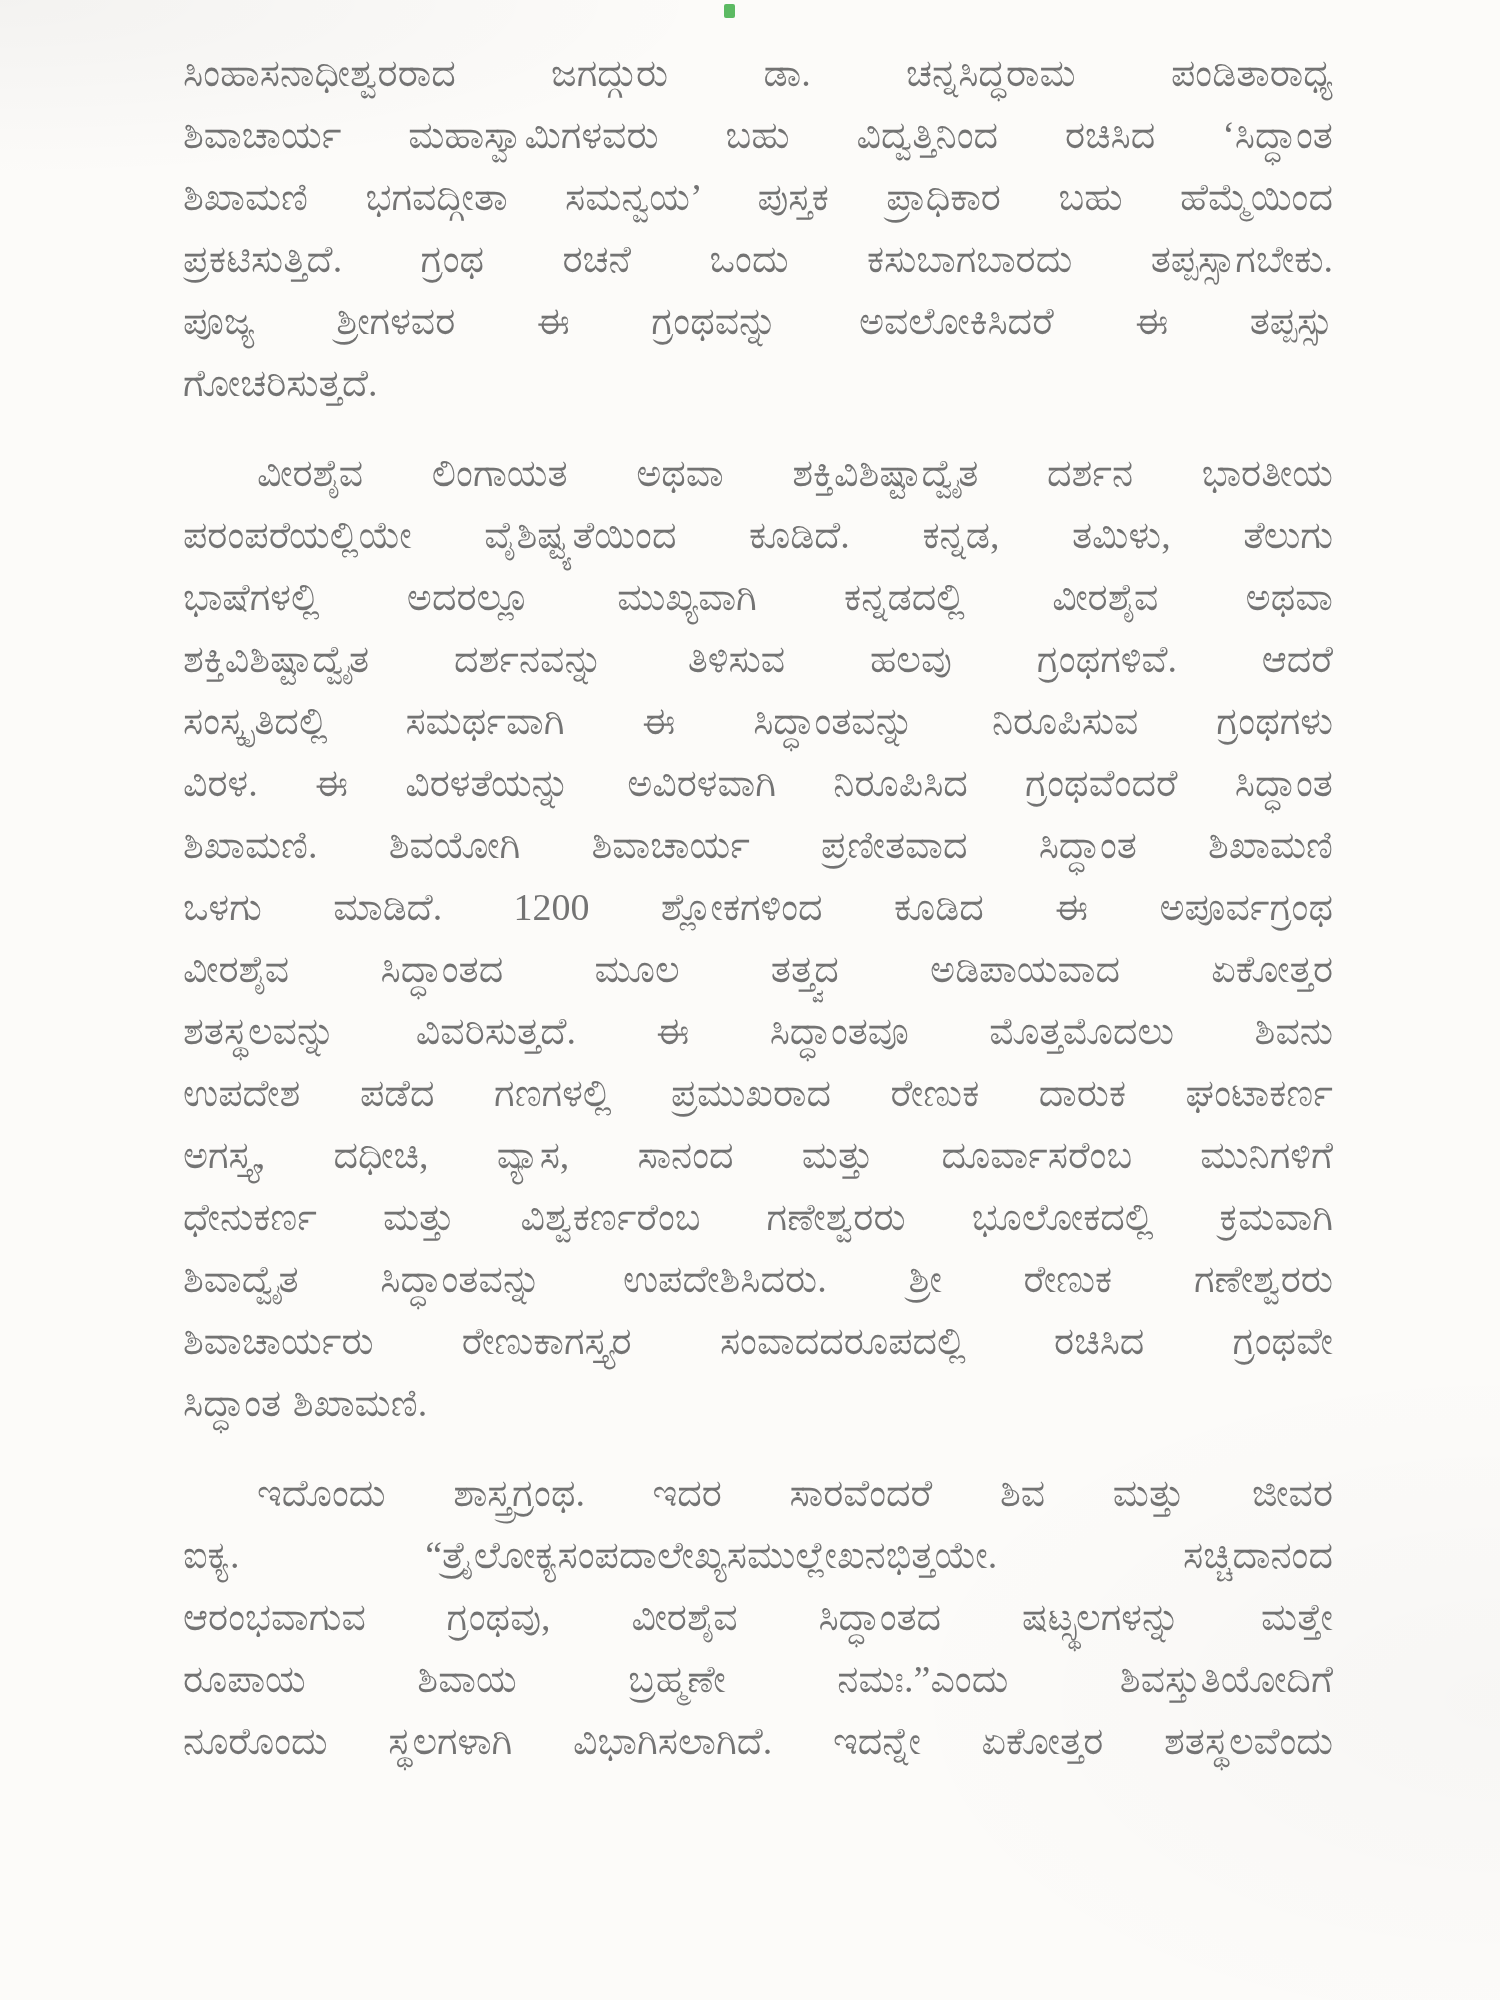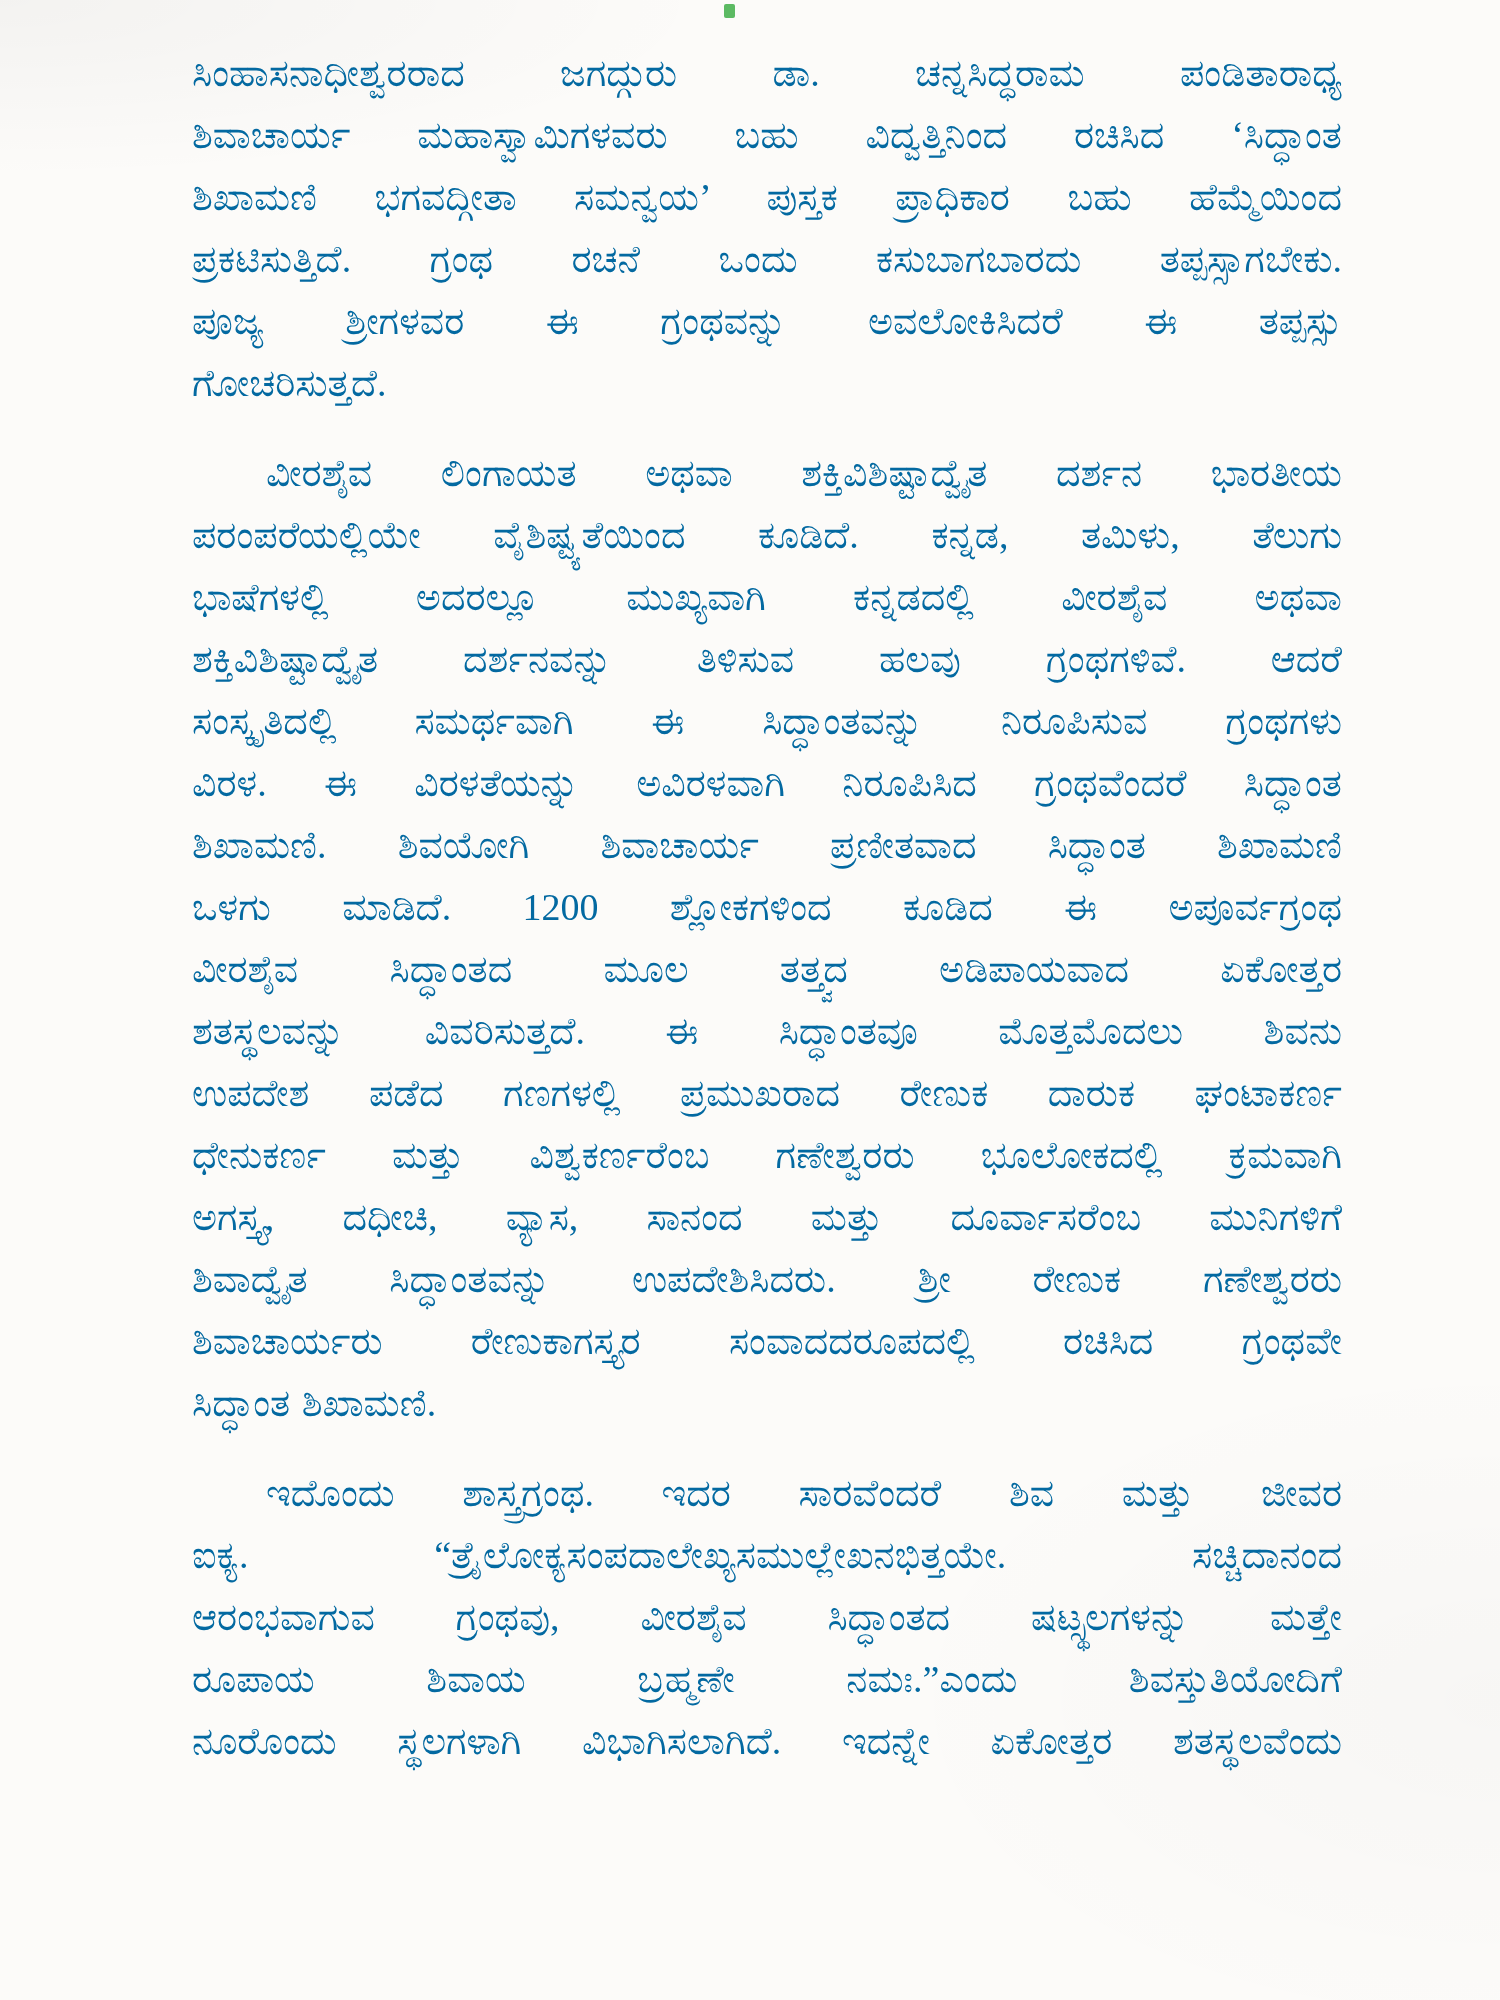--- a/index.html
+++ b/index.html
@@ -52,43 +52,43 @@
   }
   .line.flush { text-align-last: left; }
   .line.indent { text-indent: 74px; }
 </style>
 </head>
 <body style="background: rgb(252, 251, 249);">
 
 <div class="scan-vignette"></div>
 <div class="scan-artifact-green" style="background: rgb(63, 174, 73);"></div>
 
-<div class="page-text" style="color: #0369a1; margin-left: 9px;">
+<div class="page-text" style="color: #737373;">
     <div class="para">
       <div class="line">ಸಿಂಹಾಸನಾಧೀಶ್ವರರಾದ ಜಗದ್ಗುರು ಡಾ. ಚನ್ನಸಿದ್ಧರಾಮ ಪಂಡಿತಾರಾಧ್ಯ</div>
       <div class="line">ಶಿವಾಚಾರ್ಯ ಮಹಾಸ್ವಾಮಿಗಳವರು ಬಹು ವಿದ್ವತ್ತಿನಿಂದ ರಚಿಸಿದ ‘ಸಿದ್ಧಾಂತ</div>
       <div class="line">ಶಿಖಾಮಣಿ ಭಗವದ್ಗೀತಾ ಸಮನ್ವಯ’ ಪುಸ್ತಕ ಪ್ರಾಧಿಕಾರ ಬಹು ಹೆಮ್ಮೆಯಿಂದ</div>
       <div class="line">ಪ್ರಕಟಿಸುತ್ತಿದೆ. ಗ್ರಂಥ ರಚನೆ ಒಂದು ಕಸುಬಾಗಬಾರದು ತಪ್ಪಸ್ಸಾಗಬೇಕು.</div>
       <div class="line">ಪೂಜ್ಯ ಶ್ರೀಗಳವರ ಈ ಗ್ರಂಥವನ್ನು ಅವಲೋಕಿಸಿದರೆ ಈ ತಪ್ಪಸ್ಸು</div>
       <div class="line flush">ಗೋಚರಿಸುತ್ತದೆ.</div>
     </div>
     <div class="para">
       <div class="line indent">ವೀರಶೈವ ಲಿಂಗಾಯತ ಅಥವಾ ಶಕ್ತಿವಿಶಿಷ್ಟಾದ್ವೈತ ದರ್ಶನ ಭಾರತೀಯ</div>
       <div class="line">ಪರಂಪರೆಯಲ್ಲಿಯೇ ವೈಶಿಷ್ಟ್ಯತೆಯಿಂದ ಕೂಡಿದೆ. ಕನ್ನಡ, ತಮಿಳು, ತೆಲುಗು</div>
       <div class="line">ಭಾಷೆಗಳಲ್ಲಿ ಅದರಲ್ಲೂ ಮುಖ್ಯವಾಗಿ ಕನ್ನಡದಲ್ಲಿ ವೀರಶೈವ ಅಥವಾ</div>
       <div class="line">ಶಕ್ತಿವಿಶಿಷ್ಟಾದ್ವೈತ ದರ್ಶನವನ್ನು ತಿಳಿಸುವ ಹಲವು ಗ್ರಂಥಗಳಿವೆ. ಆದರೆ</div>
       <div class="line">ಸಂಸ್ಕೃತಿದಲ್ಲಿ ಸಮರ್ಥವಾಗಿ ಈ ಸಿದ್ಧಾಂತವನ್ನು ನಿರೂಪಿಸುವ ಗ್ರಂಥಗಳು</div>
       <div class="line">ವಿರಳ. ಈ ವಿರಳತೆಯನ್ನು ಅವಿರಳವಾಗಿ ನಿರೂಪಿಸಿದ ಗ್ರಂಥವೆಂದರೆ ಸಿದ್ಧಾಂತ</div>
       <div class="line">ಶಿಖಾಮಣಿ. ಶಿವಯೋಗಿ ಶಿವಾಚಾರ್ಯ ಪ್ರಣೀತವಾದ ಸಿದ್ಧಾಂತ ಶಿಖಾಮಣಿ</div>
       <div class="line">ಒಳಗು ಮಾಡಿದೆ. 1200 ಶ್ಲೋಕಗಳಿಂದ ಕೂಡಿದ ಈ ಅಪೂರ್ವಗ್ರಂಥ</div>
       <div class="line">ವೀರಶೈವ ಸಿದ್ಧಾಂತದ ಮೂಲ ತತ್ತ್ವದ ಅಡಿಪಾಯವಾದ ಏಕೋತ್ತರ</div>
       <div class="line">ಶತಸ್ಥಲವನ್ನು ವಿವರಿಸುತ್ತದೆ. ಈ ಸಿದ್ಧಾಂತವೂ ಮೊತ್ತಮೊದಲು ಶಿವನು</div>
       <div class="line">ಉಪದೇಶ ಪಡೆದ ಗಣಗಳಲ್ಲಿ ಪ್ರಮುಖರಾದ ರೇಣುಕ ದಾರುಕ ಘಂಟಾಕರ್ಣ</div>
+      <div class="line">ಅಗಸ್ತ್ಯ, ದಧೀಚಿ, ವ್ಯಾಸ, ಸಾನಂದ ಮತ್ತು ದೂರ್ವಾಸರೆಂಬ ಮುನಿಗಳಿಗೆ</div>
       <div class="line">ಧೇನುಕರ್ಣ ಮತ್ತು ವಿಶ್ವಕರ್ಣರೆಂಬ ಗಣೇಶ್ವರರು ಭೂಲೋಕದಲ್ಲಿ ಕ್ರಮವಾಗಿ</div>
-      <div class="line">ಅಗಸ್ತ್ಯ, ದಧೀಚಿ, ವ್ಯಾಸ, ಸಾನಂದ ಮತ್ತು ದೂರ್ವಾಸರೆಂಬ ಮುನಿಗಳಿಗೆ</div>
       <div class="line">ಶಿವಾದ್ವೈತ ಸಿದ್ಧಾಂತವನ್ನು ಉಪದೇಶಿಸಿದರು. ಶ್ರೀ ರೇಣುಕ ಗಣೇಶ್ವರರು</div>
       <div class="line">ಶಿವಾಚಾರ್ಯರು ರೇಣುಕಾಗಸ್ತ್ಯರ ಸಂವಾದದರೂಪದಲ್ಲಿ ರಚಿಸಿದ ಗ್ರಂಥವೇ</div>
       <div class="line flush">ಸಿದ್ಧಾಂತ ಶಿಖಾಮಣಿ.</div>
     </div>
     <div class="para">
       <div class="line indent">ಇದೊಂದು ಶಾಸ್ತ್ರಗ್ರಂಥ. ಇದರ ಸಾರವೆಂದರೆ ಶಿವ ಮತ್ತು ಜೀವರ</div>
       <div class="line">ಐಕ್ಯ. “ತ್ರೈಲೋಕ್ಯಸಂಪದಾಲೇಖ್ಯಸಮುಲ್ಲೇಖನಭಿತ್ತಯೇ. ಸಚ್ಚಿದಾನಂದ</div>
       <div class="line">ಆರಂಭವಾಗುವ ಗ್ರಂಥವು, ವೀರಶೈವ ಸಿದ್ಧಾಂತದ ಷಟ್ಸ್ಥಲಗಳನ್ನು ಮತ್ತೇ</div>
       <div class="line">ರೂಪಾಯ ಶಿವಾಯ ಬ್ರಹ್ಮಣೇ ನಮಃ.”ಎಂದು ಶಿವಸ್ತುತಿಯೋದಿಗೆ</div>
       <div class="line">ನೂರೊಂದು ಸ್ಥಲಗಳಾಗಿ ವಿಭಾಗಿಸಲಾಗಿದೆ. ಇದನ್ನೇ ಏಕೋತ್ತರ ಶತಸ್ಥಲವೆಂದು</div>

